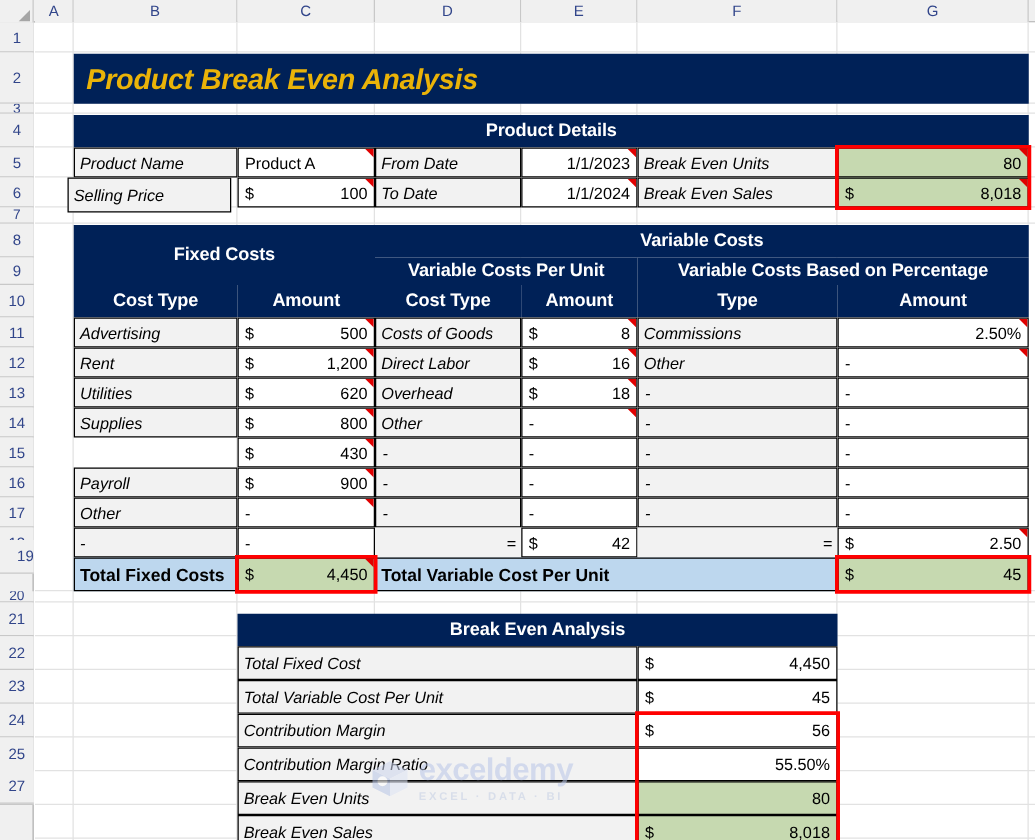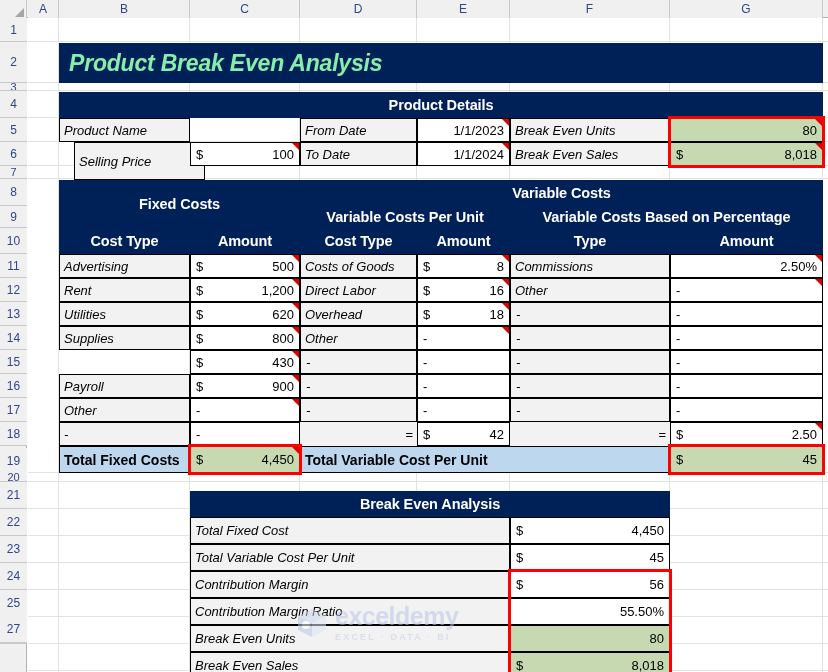--- a/index.html
+++ b/index.html
@@ -86,21 +86,21 @@
   .navy {
     background: #002157;
     color: #ffffff;
     font-weight: bold;
     justify-content: center;
     font-size: 14.5px;
     letter-spacing: -0.1px;
   }
   .title-banner {
     background: #002157;
-    color: #86efac;
+    color: #eab308;
     font-weight: bold;
     font-size: 23px;
     justify-content: flex-start;
     padding-left: 10px;
     font-style: italic;
     letter-spacing: -0.2px;
   }
   .lbl {
     background: #f2f2f2;
     color: #000000;
@@ -212,21 +212,21 @@
   <div class="rowhead" style="top:206px;height:22px;line-height:22px;">9</div>
   <div class="rowhead" style="top:228px;height:26px;line-height:26px;">10</div>
   <div class="rowhead" style="top:254px;height:24px;line-height:24px;">11</div>
   <div class="rowhead" style="top:278px;height:24px;line-height:24px;">12</div>
   <div class="rowhead" style="top:302px;height:24px;line-height:24px;">13</div>
   <div class="rowhead" style="top:326px;height:24px;line-height:24px;">14</div>
   <div class="rowhead" style="top:350px;height:24px;line-height:24px;">15</div>
   <div class="rowhead" style="top:374px;height:24px;line-height:24px;">16</div>
   <div class="rowhead" style="top:398px;height:24px;line-height:24px;">17</div>
   <div class="rowhead" style="top:422px;height:24px;line-height:24px;">18</div>
-  <div class="rowhead" style="top:448px;height:27px;line-height:27px;">19</div>
+  <div class="rowhead" style="top:432px;height:27px;line-height:27px;text-align:right;">19</div>
   <div class="rowhead" style="top:473px;height:9px;line-height:9px;font-size:11px;">20</div>
   <div class="rowhead" style="top:482px;height:27px;line-height:27px;">21</div>
   <div class="rowhead" style="top:509px;height:27px;line-height:27px;">22</div>
   <div class="rowhead" style="top:536px;height:27px;line-height:27px;">23</div>
   <div class="rowhead" style="top:563px;height:27px;line-height:27px;">24</div>
   <div class="rowhead" style="top:590px;height:27px;line-height:27px;">25</div>
   <div class="rowhead" style="top:617px;height:27px;line-height:27px;">26</div>
   <div class="rowhead" style="top:616px;height:27px;line-height:27px;">27</div>
 
   <div class="gridarea">
@@ -254,32 +254,36 @@
     <div class="hline" style="top:598px;"></div>
     <div class="hline" style="top:625px;"></div>
     <div class="hline" style="top:652px;"></div>
   </div>
 
   <div class="cell title-banner" style="left:59px;top:43px;width:764px;height:40px;">Product Break Even Analysis</div>
 
   <div class="cell navy" style="left:59px;top:92px;width:764px;height:26px;">Product Details</div>
 
   <div class="cell lbl" style="left:59px;top:118px;width:131px;height:24px;">Product Name</div>
+  <div class="cell val" style="left:190px;top:118px;width:110px;height:24px;justify-content:flex-start;padding-left:5px;">
+    <span>Product A</span>
+    <span class="ctri"></span>
+  </div>
   <div class="cell lbl" style="left:300px;top:118px;width:117px;height:24px;">From Date</div>
   <div class="cell val" style="left:417px;top:118px;width:93px;height:24px;">
     <span>1/1/2023</span>
     <span class="ctri"></span>
   </div>
   <div class="cell lbl" style="left:510px;top:118px;width:160px;height:24px;">Break Even Units</div>
   <div class="cell green noright" style="left:670px;top:118px;width:153px;height:24px;">
     <span>80</span>
     <span class="ctri"></span>
   </div>
 
-  <div class="cell lbl" style="left:74px;top:142px;width:131px;height:38px;">Selling Price</div>
+  <div class="cell lbl" style="left:54px;top:142px;width:131px;height:28px;">Selling Price</div>
   <div class="cell val dollar" style="left:190px;top:142px;width:110px;height:24px;">
     <span class="cur">$</span>
     <span>100</span>
     <span class="ctri"></span>
   </div>
   <div class="cell lbl" style="left:300px;top:142px;width:117px;height:24px;">To Date</div>
   <div class="cell val" style="left:417px;top:142px;width:93px;height:24px;">
     <span>1/1/2024</span>
     <span class="ctri"></span>
   </div>

